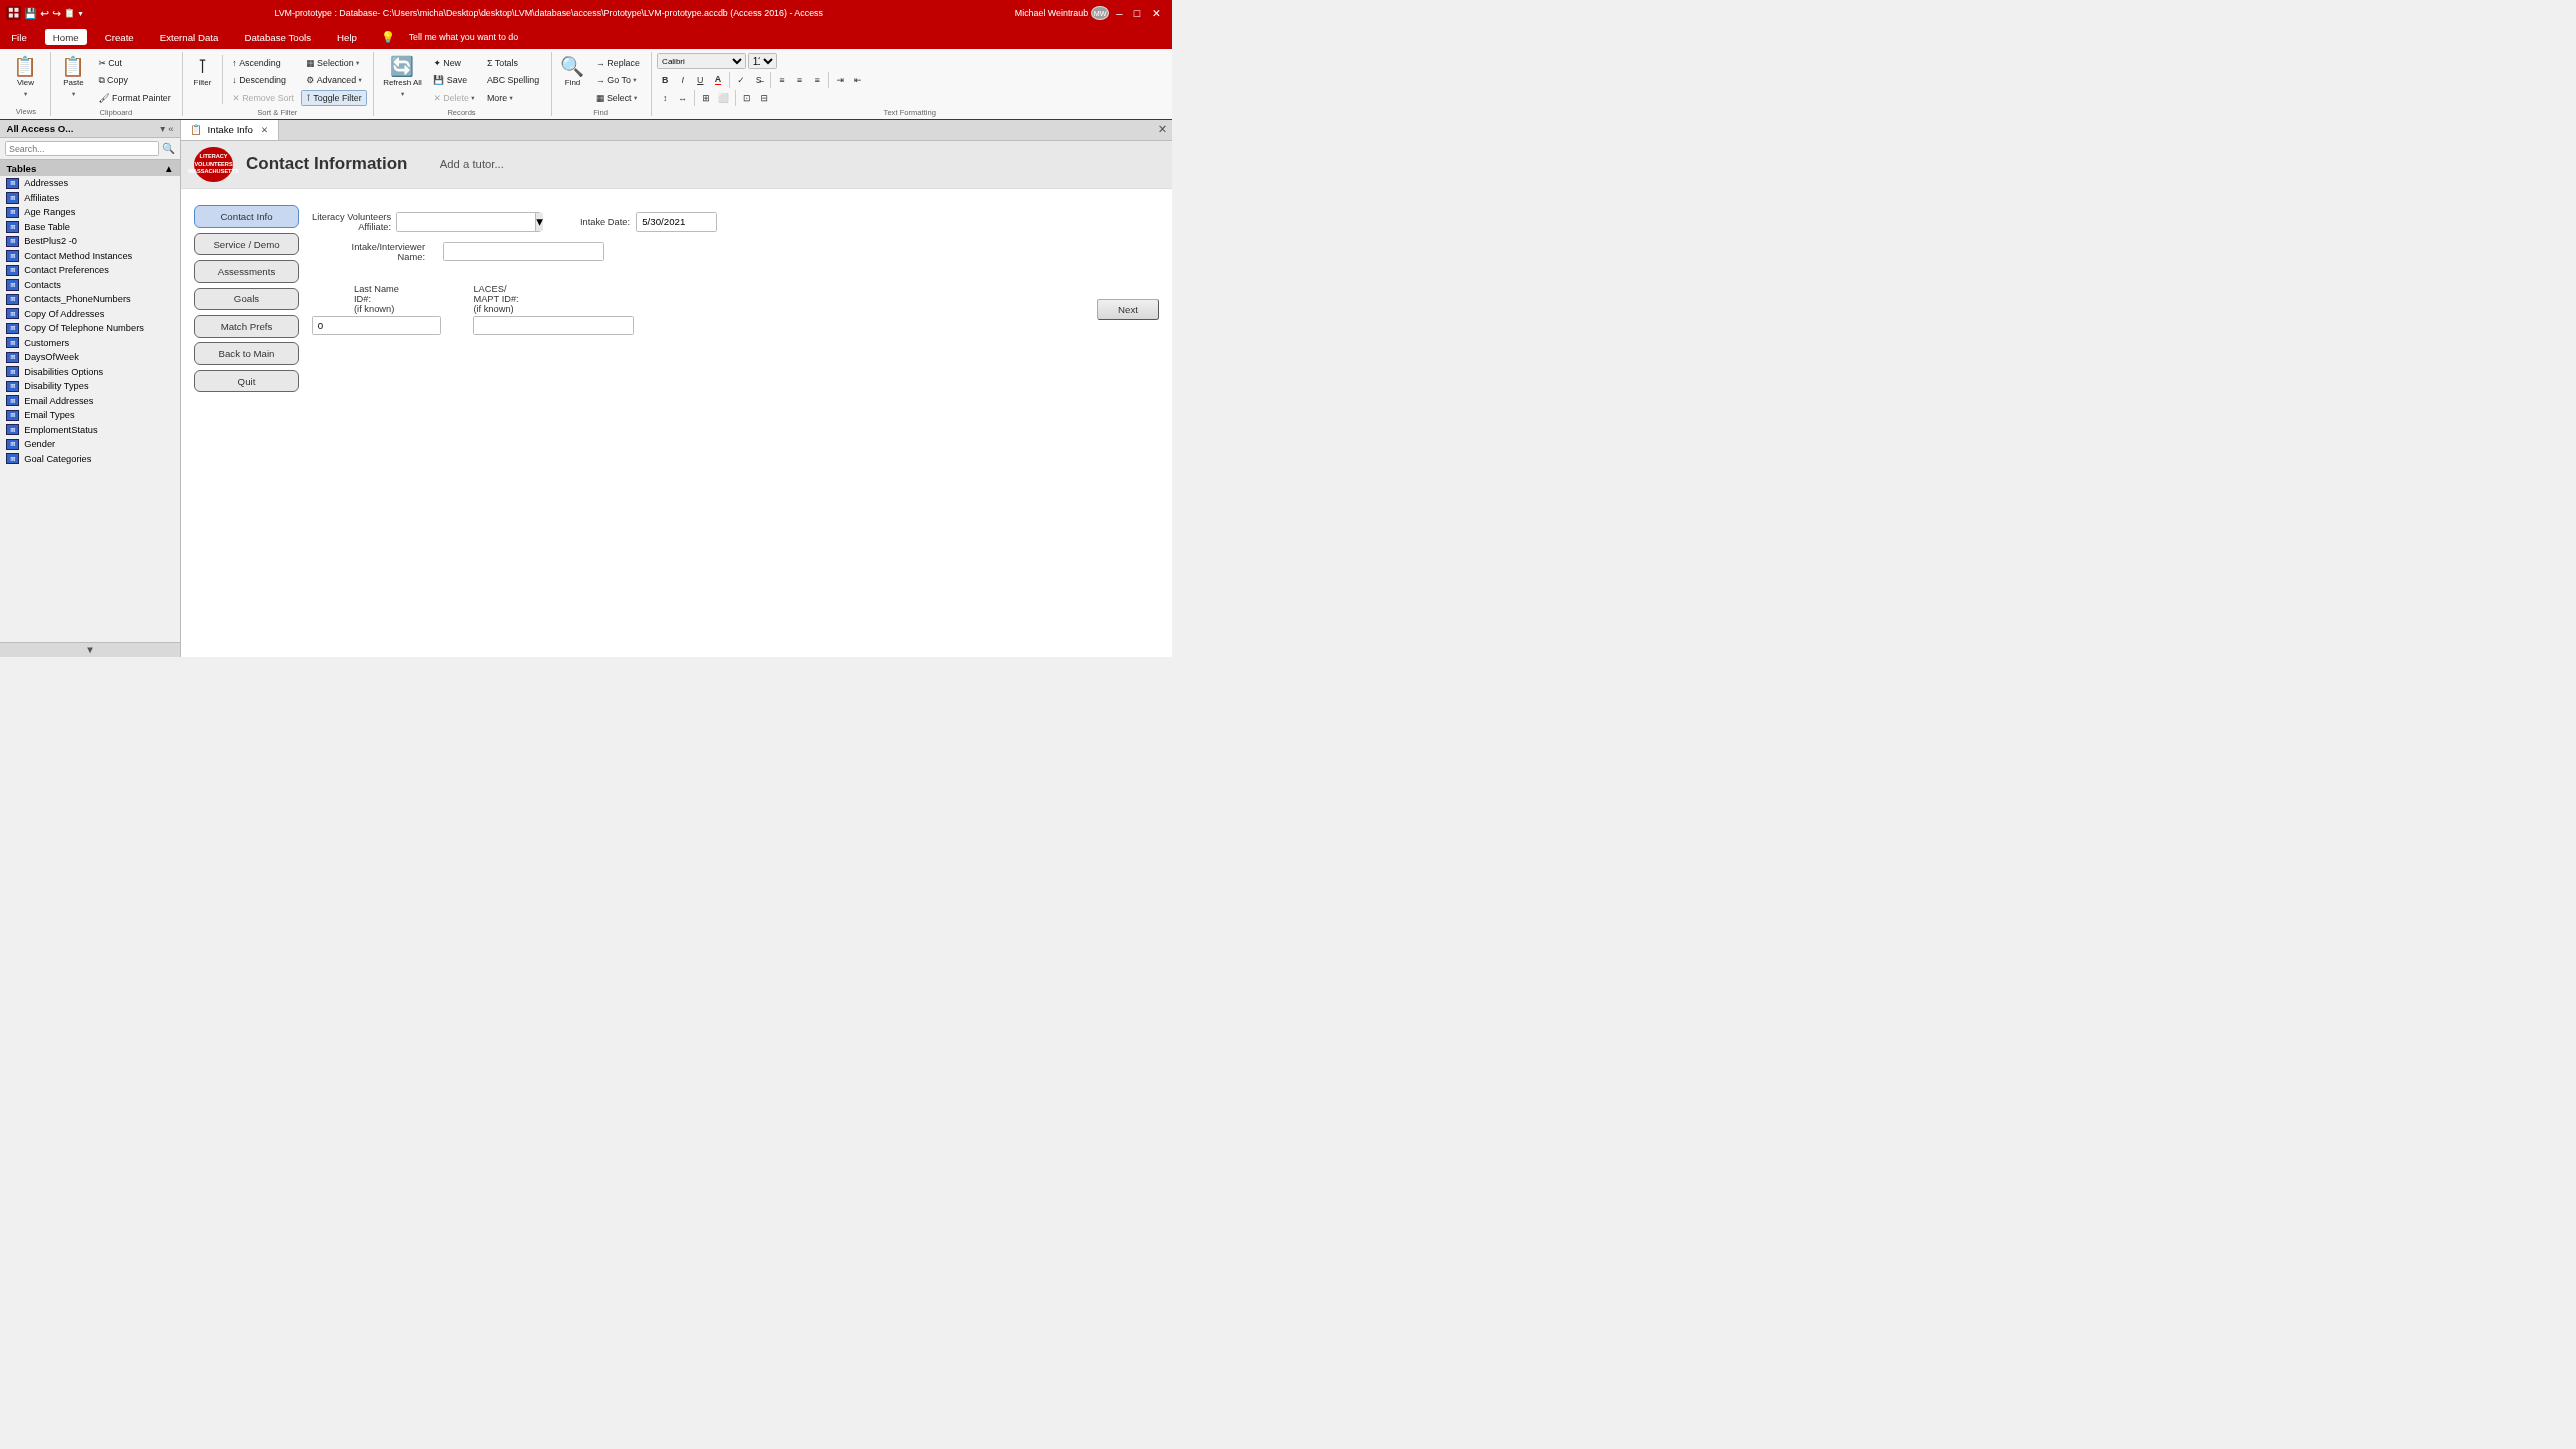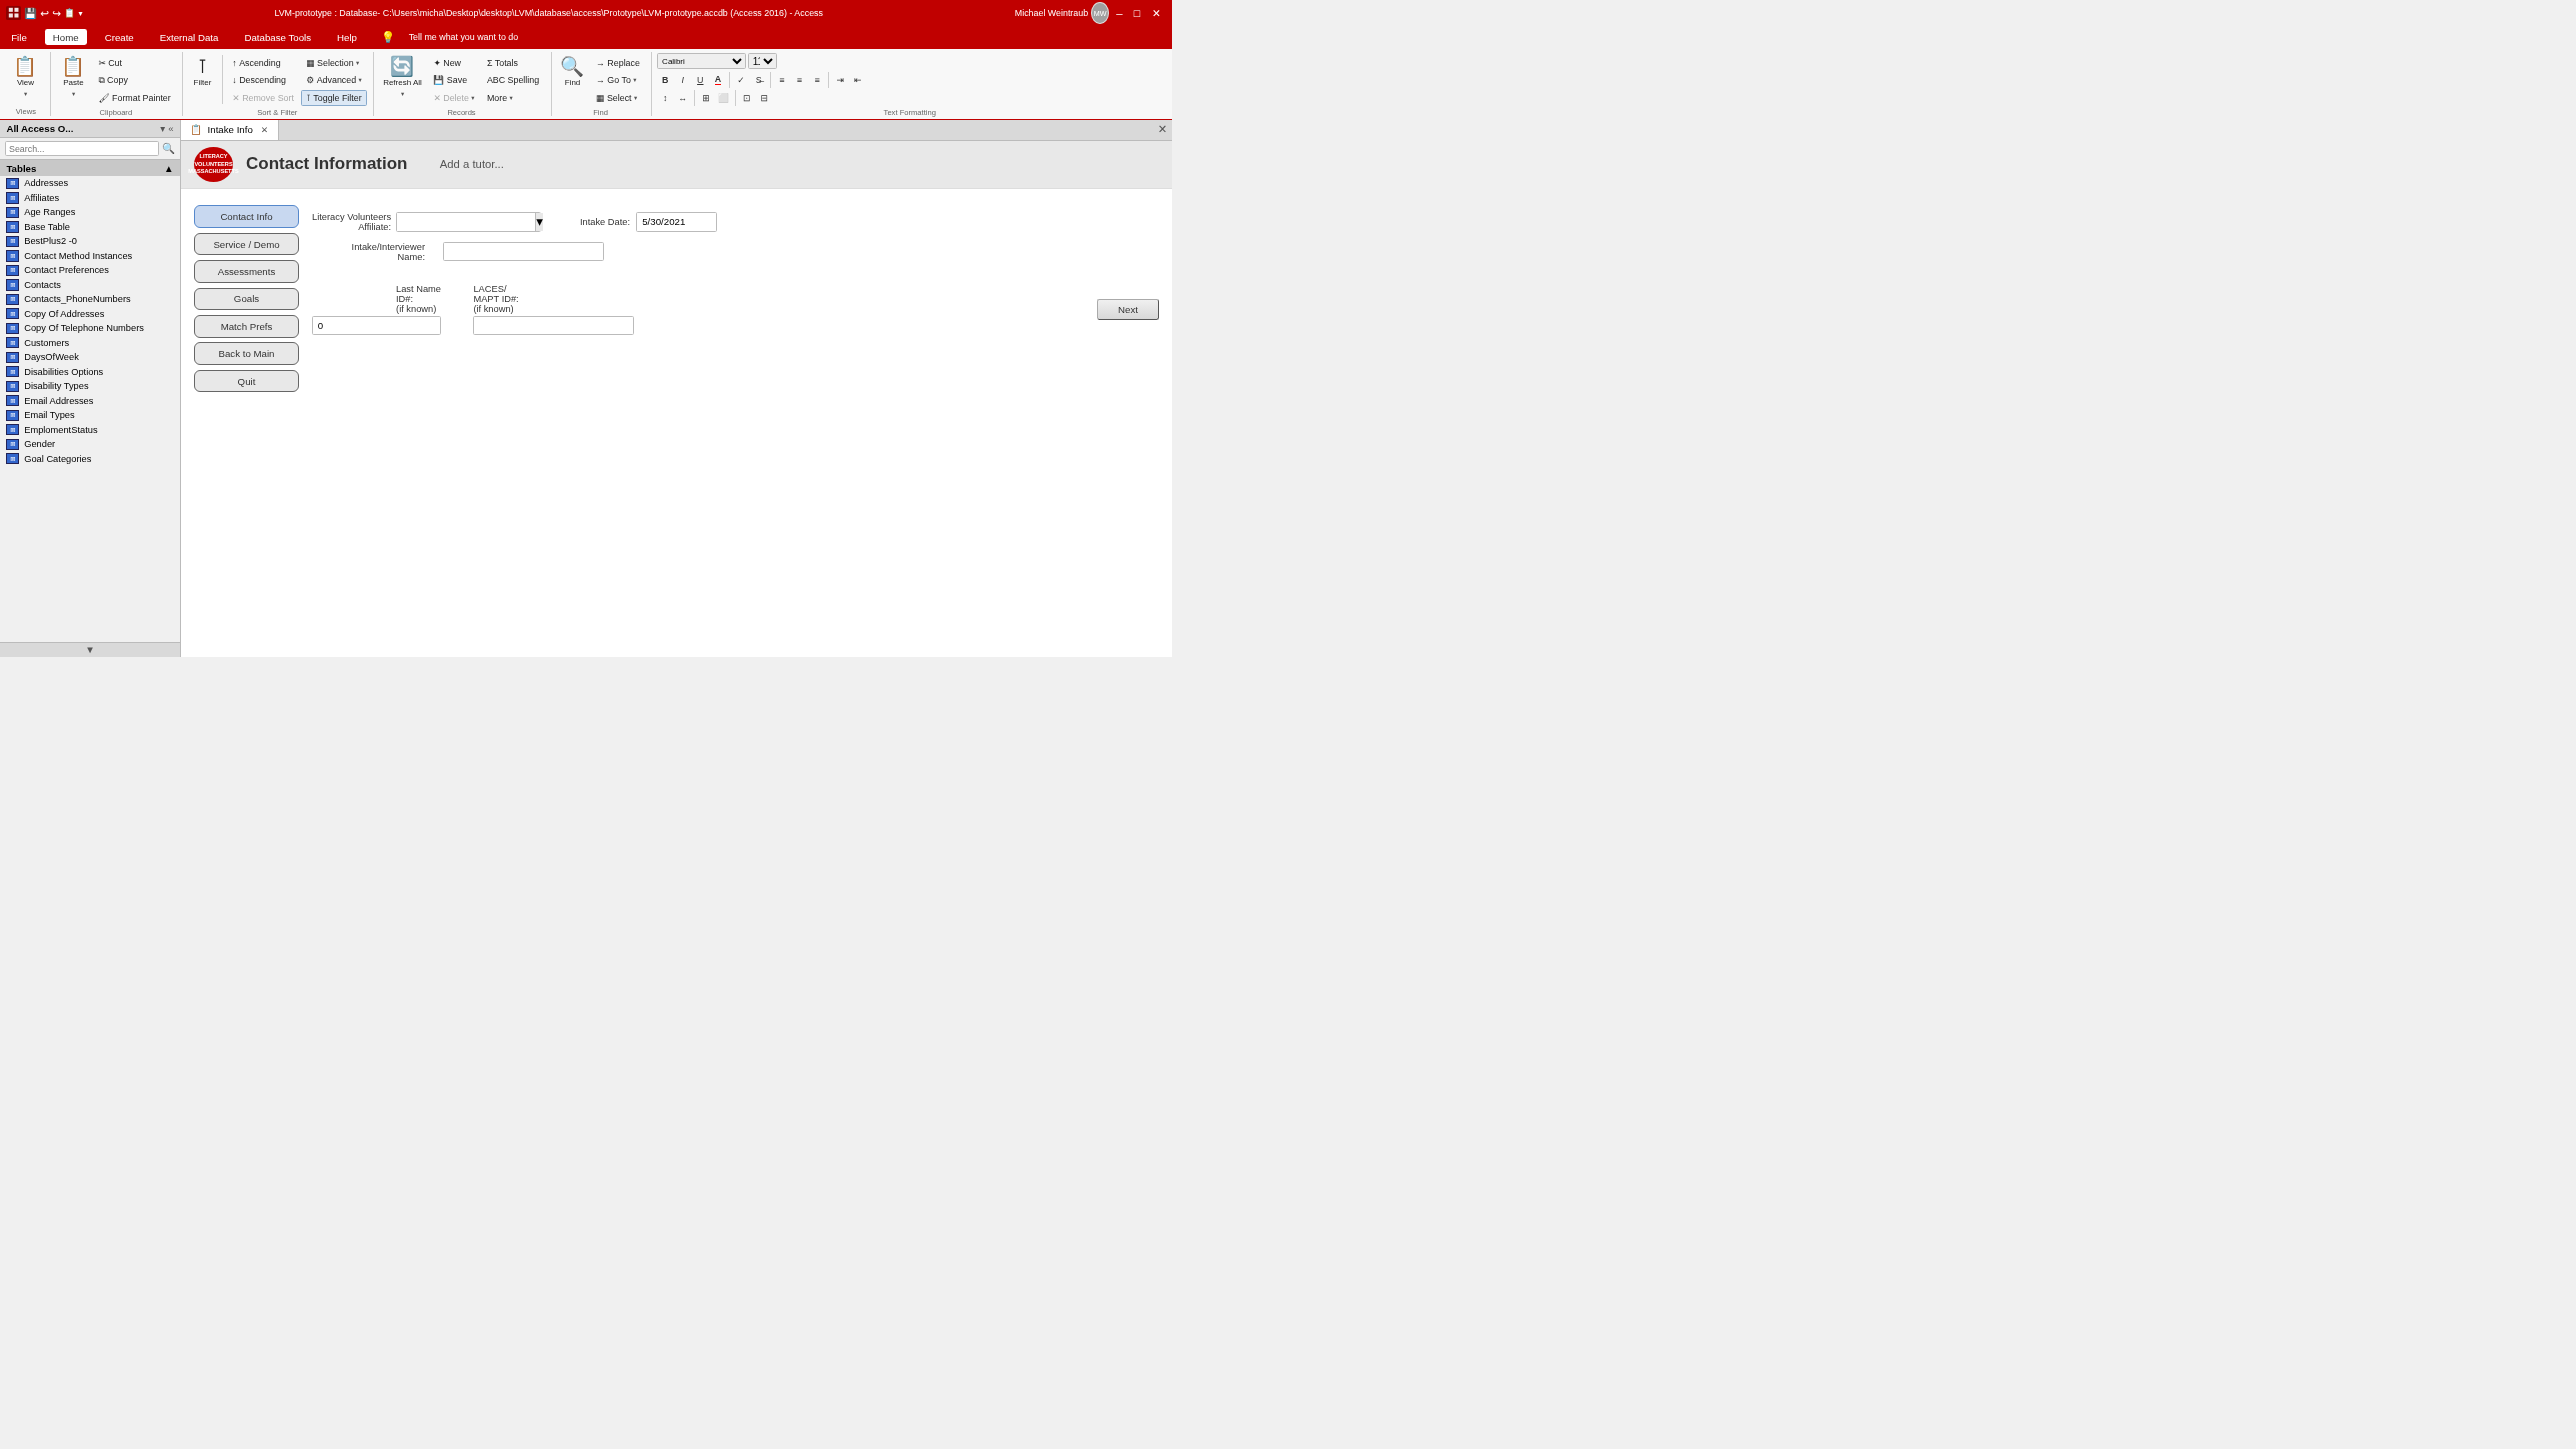--- a/index.html
+++ b/index.html
@@ -402,21 +402,21 @@
     </div>
     <span style="color:white;font-size:10.5px;cursor:pointer;">💾</span>
     <span style="color:white;font-size:10.5px;cursor:pointer;">↩</span>
     <span style="color:white;font-size:10.5px;cursor:pointer;">↪</span>
     <span style="color:white;font-size:8.9px;cursor:pointer;">📋</span>
     <span style="color:white;font-size:8px;cursor:pointer;">▾</span>
   </div>
   <span style="font-size:8.9px;text-align:center;flex:1;">LVM-prototype : Database- C:\Users\micha\Desktop\desktop\LVM\database\access\Prototype\LVM-prototype.accdb (Access 2016) - Access</span>
   <div class="user-area">
     <span>Michael Weintraub</span>
-    <div class="user-avatar" style="width:17.7px;height:22px;border-radius:50%;background:#a0a0a0;border:0.8px solid #ddd;overflow:hidden;display:flex;align-items:center;justify-content:center;font-size:7.2px;color:white;">MW</div>
+    <div class="user-avatar" style="width:17.7px;height:14px;border-radius:50%;background:#a0a0a0;border:0.8px solid #ddd;overflow:hidden;display:flex;align-items:center;justify-content:center;font-size:7.2px;color:white;">MW</div>
     <span style="color:white;cursor:pointer;padding:1.6px 4px;font-size:11.3px;">–</span>
     <span style="color:white;cursor:pointer;padding:1.6px 4px;font-size:10.5px;">□</span>
     <span style="color:white;cursor:pointer;padding:1.6px 4.8px;font-size:10.5px;">✕</span>
   </div>
 </div>
 
 <div id="menu-bar">
   <span class="menu-item">File</span>
   <span class="menu-item active">Home</span>
   <span class="menu-item">Create</span>
@@ -770,21 +770,21 @@
               <input type="text" class="date-input" value="5/30/2021" style="">
             </div>
           </div>
 
           <div class="field-row" style="align-items:center;">
             <span style="font-size:9.3px;color:#333;text-align:right;min-width:113px;">Intake/Interviewer<br>Name:</span>
             <input type="text" style="border: 0.8px solid rgb(187, 187, 187); border-radius: 1.6px; padding: 2.4px 4.8px; font-size: 9.7px; background: white; height: 19.3px; width: 161px; margin-left: 4.8px;" value="">
           </div>
 
           <div class="laces-row">
-            <div style="display:flex;align-items:flex-end;flex-direction:column;gap:1.6px;">
+            <div style="display:flex;align-items:center;flex-direction:column;gap:1.6px;">
               <span style="font-size:9.3px;color:#333;font-weight:500;">Last Name<br>ID#:<br><span style="font-weight:normal;">(if known)</span></span>
               <input type="text" style="border: 0.8px solid rgb(187, 187, 187); border-radius: 1.6px; padding: 2.4px 4.8px; font-size: 9.7px; background: white; height: 19.3px; width: 129px;" value="0">
             </div>
             <div style="display:flex;align-items:flex-start;flex-direction:column;gap:1.6px;margin-left:26px;">
               <span style="font-size:9.3px;color:#333;font-weight:500;">LACES/<br>MAPT ID#:<br><span style="font-weight:normal;">(if known)</span></span>
               <input type="text" style="border: 0.8px solid rgb(187, 187, 187); border-radius: 1.6px; padding: 2.4px 4.8px; font-size: 9.7px; background: white; height: 19.3px; width: 161px;" value="">
             </div>
             <div style="display:flex;align-items:flex-end;margin-left:auto;padding-bottom:0px;">
               <button class="next-btn">Next</button>
             </div>

